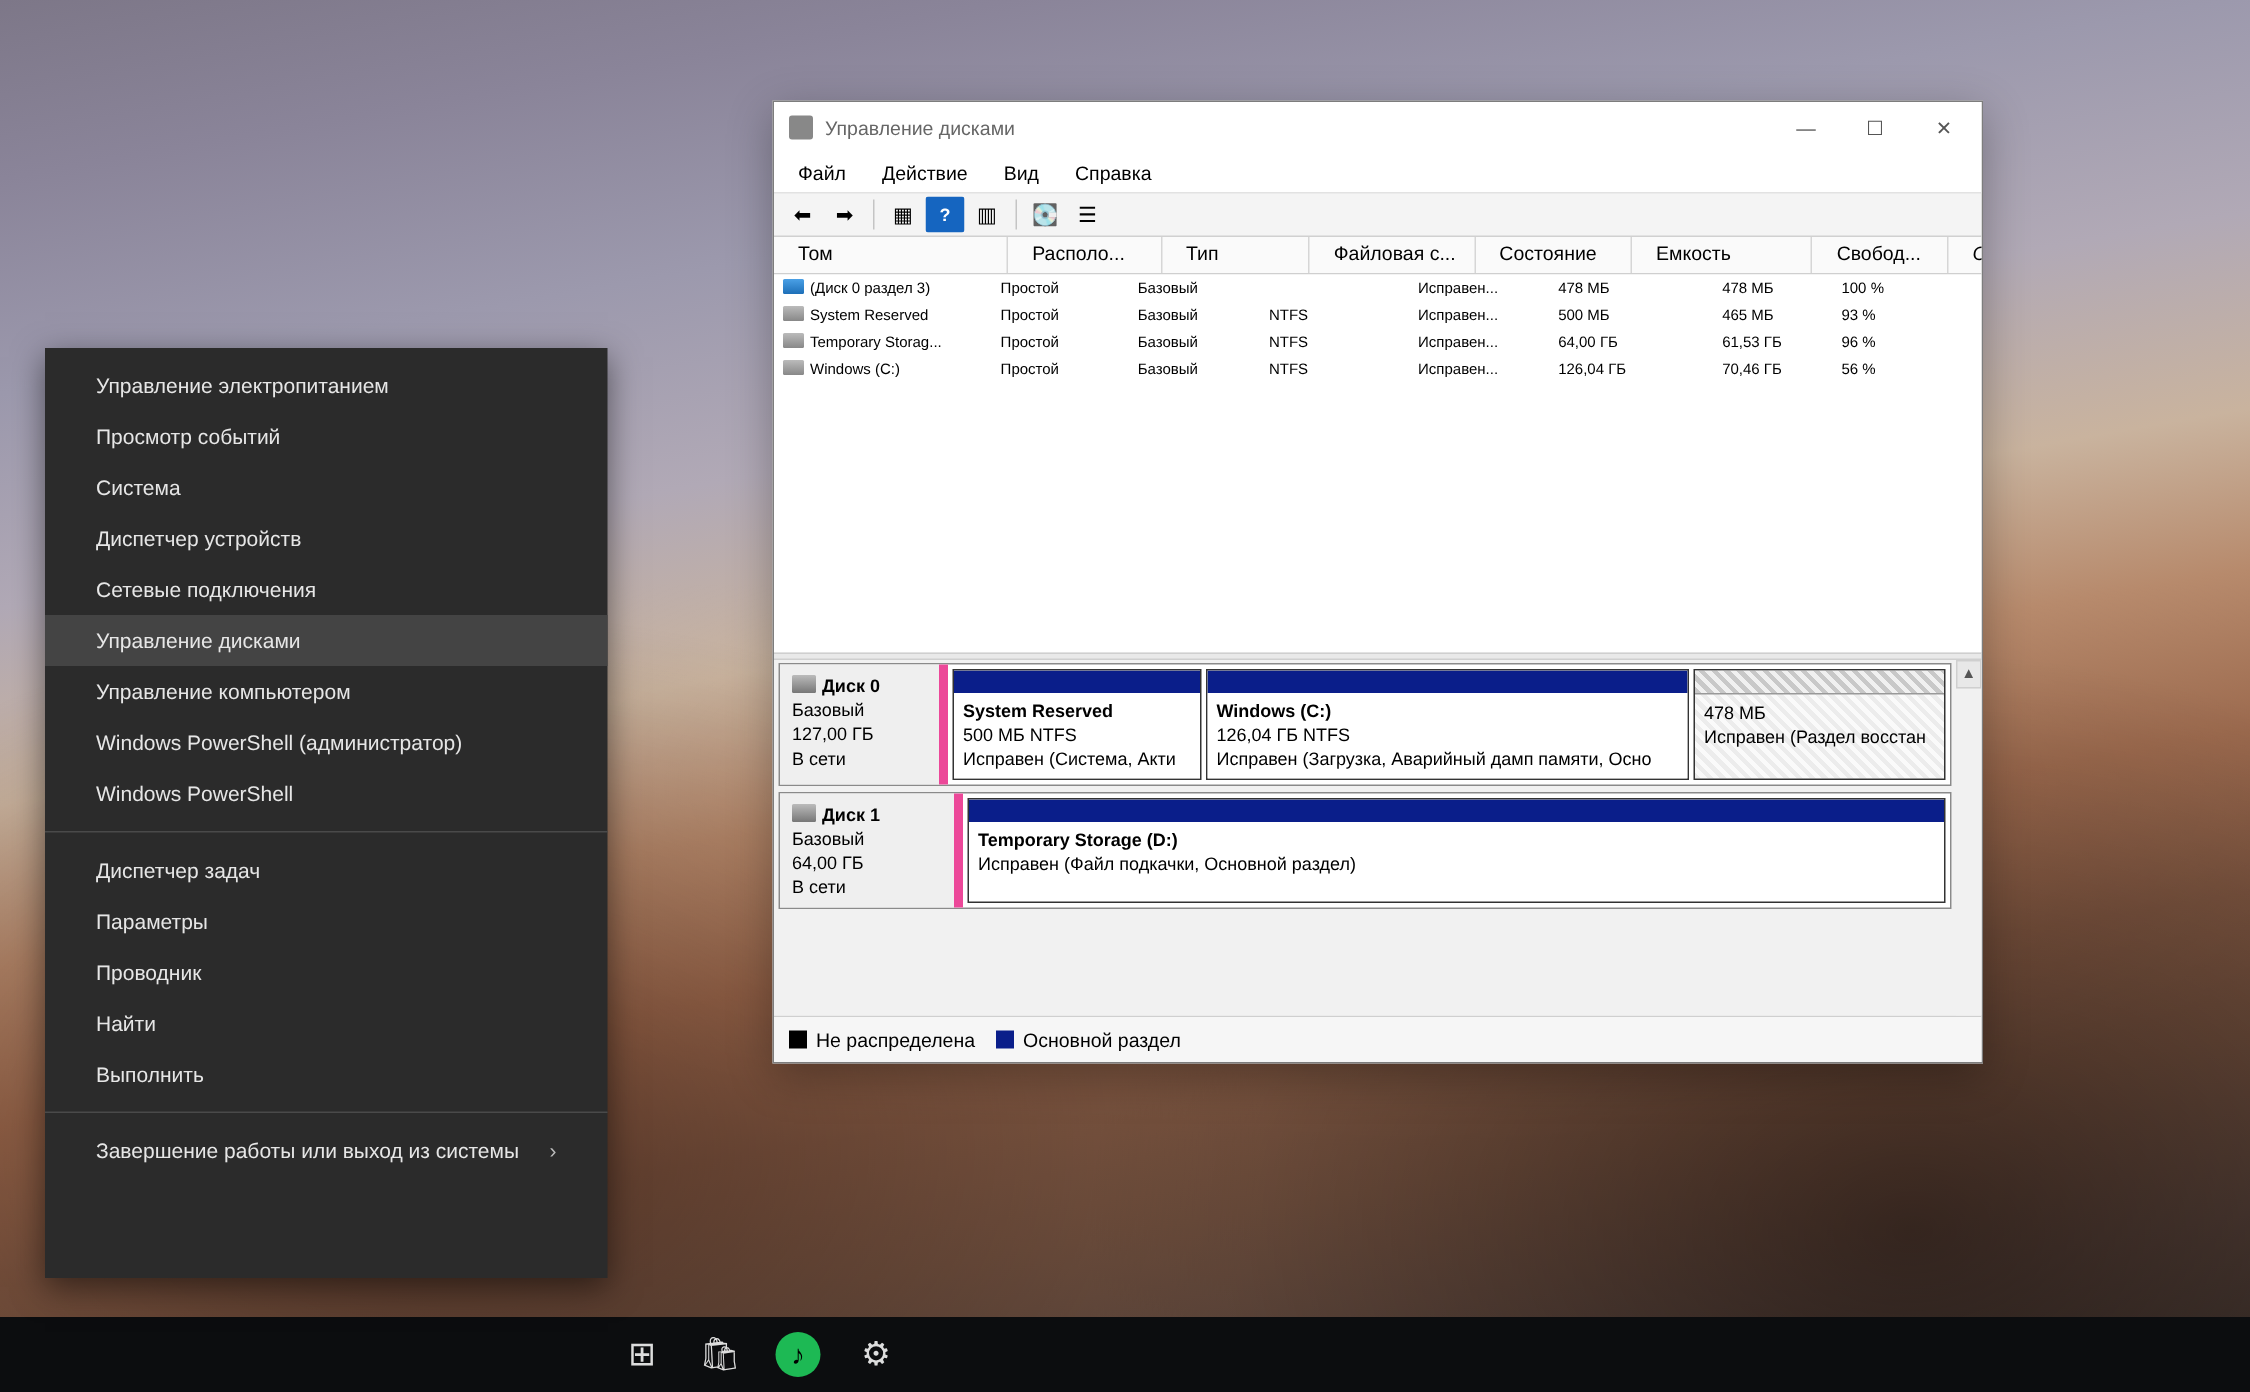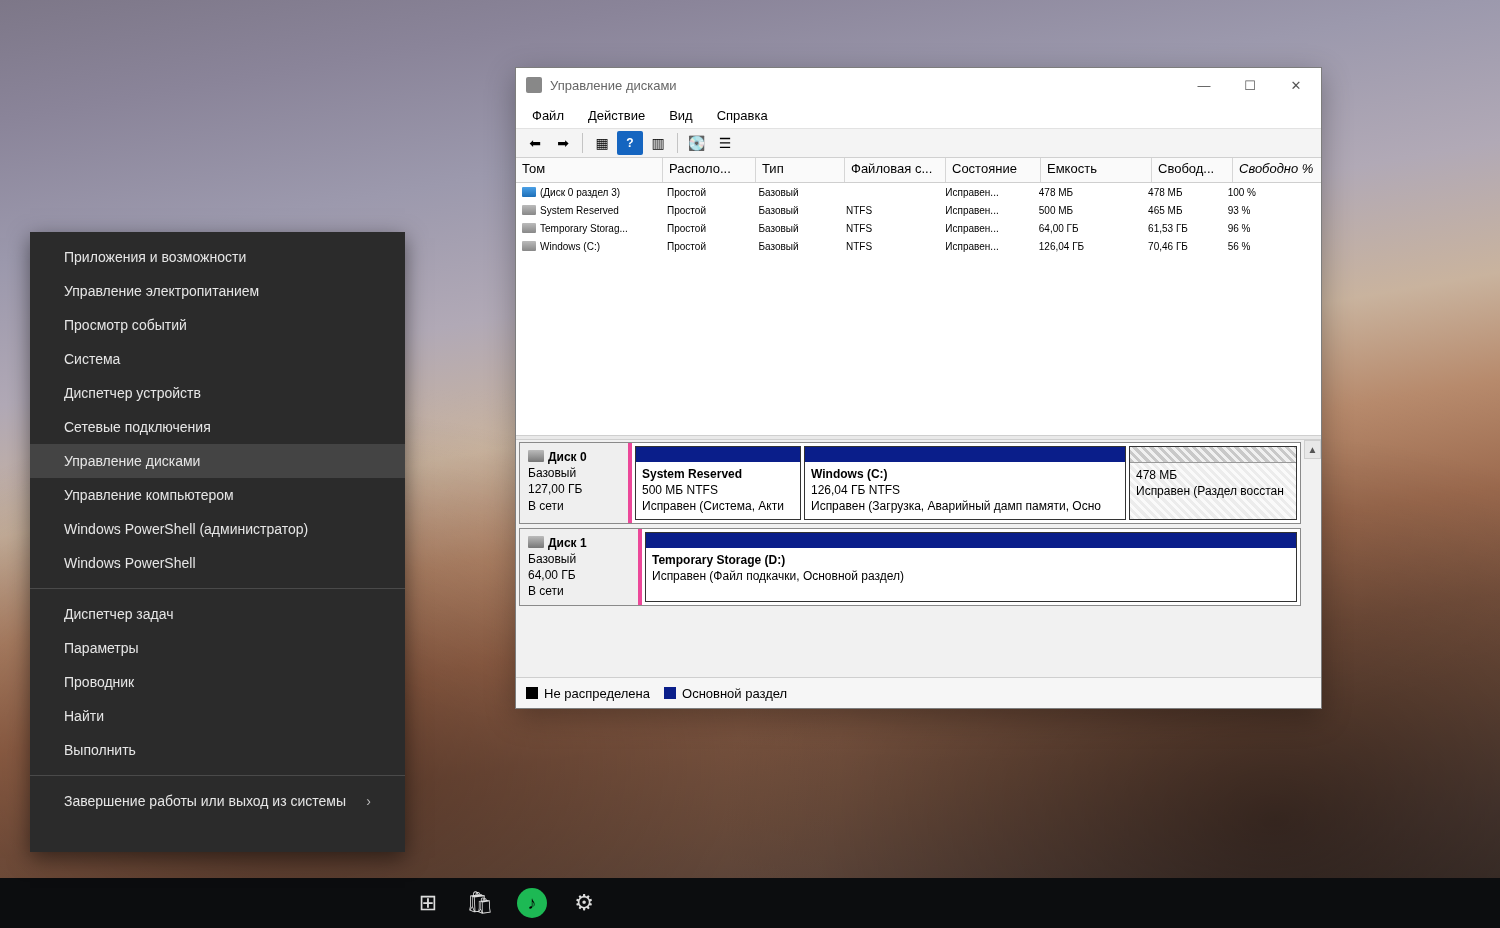--- a/index.html
+++ b/index.html
@@ -61,40 +61,40 @@
   .titlebar .spacer{flex:1;}
   .titlebar .wbtn{width:46px;height:30px;display:flex;align-items:center;justify-content:center;color:#555;}
   .menubar{height:26px;background:#fff;display:flex;align-items:center;font-size:13px;gap:0;padding:0 4px;}
   .menubar .mitem{padding:4px 12px;}
   .toolbar{height:28px;background:#f4f4f4;border-top:1px solid #e2e2e2;border-bottom:1px solid #d0d0d0;display:flex;align-items:center;padding:0 6px;gap:2px;}
   .toolbar .tbtn{width:24px;height:22px;border:1px solid transparent;display:flex;align-items:center;justify-content:center;font-size:14px;}
   .toolbar .tdiv{width:1px;height:20px;background:#c4c4c4;margin:0 4px;}
 
   
   .vol-header{height:24px;display:flex;background:#fafafa;border-bottom:1px solid #cfcfcf;font-size:13px;}
-  .vol-header .col{border-right:1px solid #d6d6d6;padding:3px 6px;white-space:nowrap;overflow:hidden;text-overflow:ellipsis;}
+  .vol-header .col{border-right:1px solid #d6d6d6;padding:3px 6px;white-space:nowrap;overflow:hidden;text-overflow:ellipsis;margin-left:10px;}
   .vol-header .col:last-child{border-right:none;flex:1;font-style:italic;}
   .vol-list{flex:0 0 252px;background:#fff;font-size:10px;overflow:hidden;}
   .vol-row{display:flex;height:18px;align-items:center;}
   .vol-row .cell{padding:0 6px;white-space:nowrap;overflow:hidden;text-overflow:ellipsis;}
   .vol-row .disk-ico{display:inline-block;width:14px;height:10px;margin-right:4px;vertical-align:-1px;}
   .ico-blue{background:linear-gradient(#4aa0e6,#1d6fb8);border-radius:1px;}
   .ico-gray{background:linear-gradient(#bbb,#888);border-radius:1px;}
 
   .cw0{width:134px}.cw1{width:80px}.cw2{width:76px}.cw3{width:88px}.cw4{width:82px}.cw5{width:98px}.cw6{width:68px}.cw7{width:88px}
 
   .splitter{height:3px;background:#e9e9e9;border-top:1px solid #cfcfcf;border-bottom:1px solid #cfcfcf;}
 
   
   .gview{flex:1;background:#f1f1f1;padding:0;overflow:hidden;position:relative;}
   .gview .scrollbar{position:absolute;right:0;top:0;width:17px;bottom:0;background:#f1f1f1;}
   .gview .scrollbar .sbtn{height:17px;background:#e8e8e8;border:1px solid #cfcfcf;display:flex;align-items:center;justify-content:center;font-size:10px;color:#555;}
   .gview-inner{margin-right:17px;}
   .diskrow{display:flex;border:1px solid #8a8a8a;margin:2px 3px 4px 3px;background:#fff;}
-  .diskinfo{width:110px;border-right:4px solid #ec4899;background:#efefef;padding:6px 8px;font-size:12px;line-height:1.35;}
+  .diskinfo{width:110px;border-right:6px solid #ec4899;background:#efefef;padding:6px 8px;font-size:12px;line-height:1.35;}
   .diskinfo .dname{font-weight:bold;}
   .diskinfo .dico{display:inline-block;width:16px;height:12px;background:linear-gradient(#bbb,#777);border-radius:1px;margin-right:4px;vertical-align:-1px;}
   .parts{flex:1;display:flex;padding:3px;gap:3px;}
   .part{border:1px solid #333;display:flex;flex-direction:column;overflow:hidden;}
   .part .pbar{height:15px;background:#0a1e8a;}
   .part.hatched .pbar{
     background:repeating-linear-gradient(45deg,#c8c8c8 0,#c8c8c8 3px,#f0f0f0 3px,#f0f0f0 6px);
     border-bottom:1px solid #999;
   }
   .part.hatched{background:repeating-linear-gradient(45deg,#ececec 0,#ececec 3px,#fafafa 3px,#fafafa 6px);}
@@ -108,23 +108,20 @@
   .legend .sw.black{background:#000;}
   .legend .sw.blue{background:#0a1e8a;}
 </style>
 </head>
 <body>
 
 <div class="desktop"></div>
 
 <div class="winx" id="winx">
     <div class="group">
-      <div class="item">
-        <span>Приложения и возможности</span>
-      </div>
       <div class="item">
         <span>Управление электропитанием</span>
       </div>
       <div class="item">
         <span>Просмотр событий</span>
       </div>
       <div class="item">
         <span>Система</span>
       </div>
       <div class="item">

